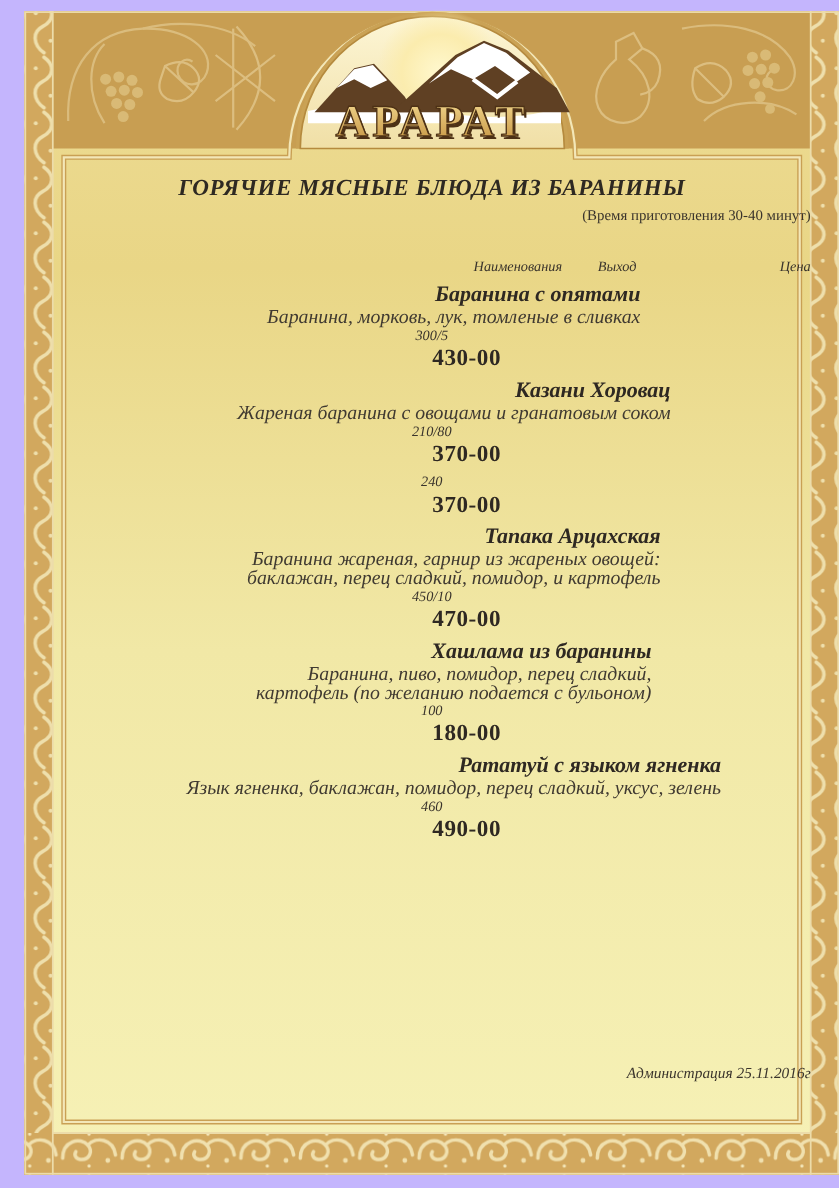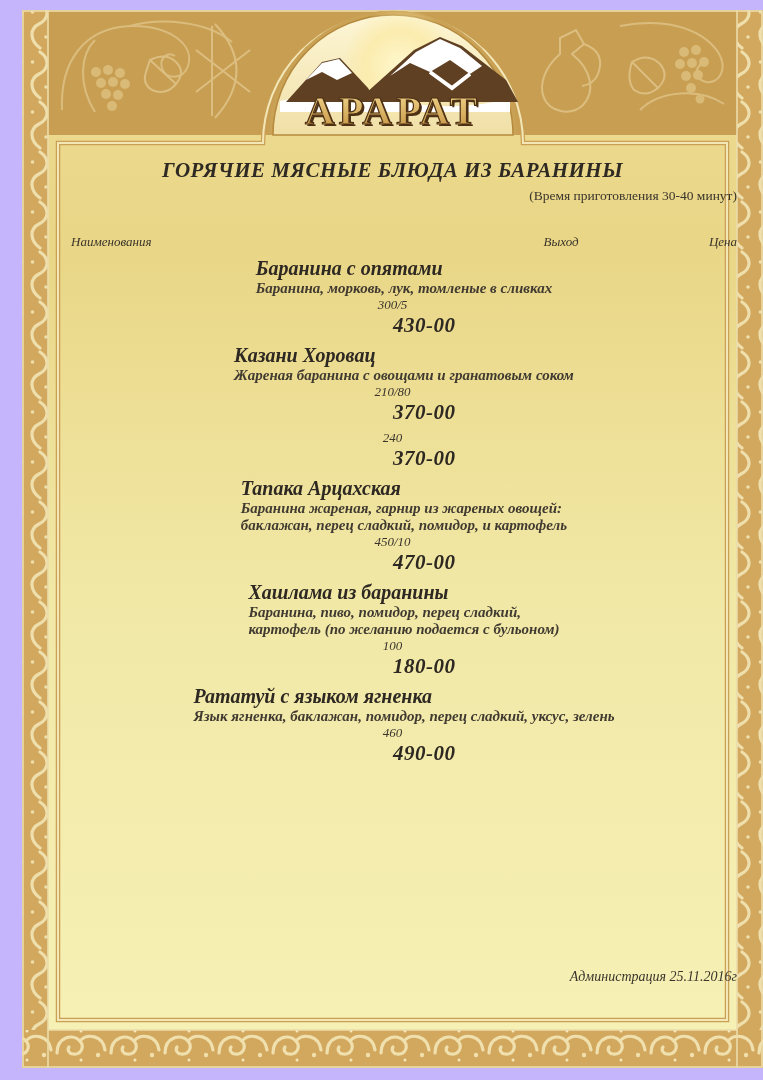--- a/index.html
+++ b/index.html
@@ -4,29 +4,29 @@
 <style>
   html,body{margin:0;padding:0;background:#ffffff;}
   .page{position:relative;width:763px;height:1080px;background:#c4b5fd;overflow:hidden;
         font-family:"Liberation Serif","DejaVu Serif",serif;}
   .frame-svg{position:absolute;left:0;top:0;width:763px;height:1080px;display:block;}
   .content{position:absolute;left:48px;top:137px;width:689px;height:893px;}
   .title{margin-top:21px;text-align:center;font-size:21px;font-weight:bold;font-style:italic;
          letter-spacing:.5px;color:#2e2922;}
   .subtitle{margin-top:5px;text-align:right;font-size:13.5px;color:#3a342c;}
   .cols{display:flex;align-items:flex-end;margin-top:30px;margin-bottom:6px;}
-  .dish{flex:1;padding-left:23px;}
+  .dish{flex:1;padding-left:40px;text-align:right;}
   .out-col{width:100px;text-align:center;}
   .price-col{width:126px;text-align:right;}
   .col-label{font-size:13px;font-style:italic;color:#3a342c;}
   .menu-row{display:flex;align-items:center;margin-bottom:5px;flex-direction:column;}
   .dish-name{font-size:20px;font-weight:bold;font-style:italic;color:#2e2822;line-height:24px;}
-  .dish-desc{font-size:15px;font-style:italic;color:#403a31;line-height:17px;white-space:pre-line;font-weight:bold;}
+  .dish-desc{font-size:18px;font-style:italic;color:#403a31;line-height:17px;white-space:pre-line;}
   .dish-out{font-size:13px;font-style:italic;color:#3a342c;}
-  .dish-price{font-size:21px;font-weight:bold;font-style:italic;color:#2e2822;letter-spacing:.5px;}
+  .dish-price{font-size:21px;font-weight:bold;color:#2e2822;letter-spacing:.5px;}
   .footer{position:absolute;top:832px;left:0;width:100%;text-align:right;
           font-size:14px;font-style:italic;color:#3a342c;}
 </style>
 </head>
 <body>
 
 <div class="page">
 
   <svg class="frame-svg" viewBox="0 0 763 1080" xmlns="http://www.w3.org/2000/svg">
     <defs>

